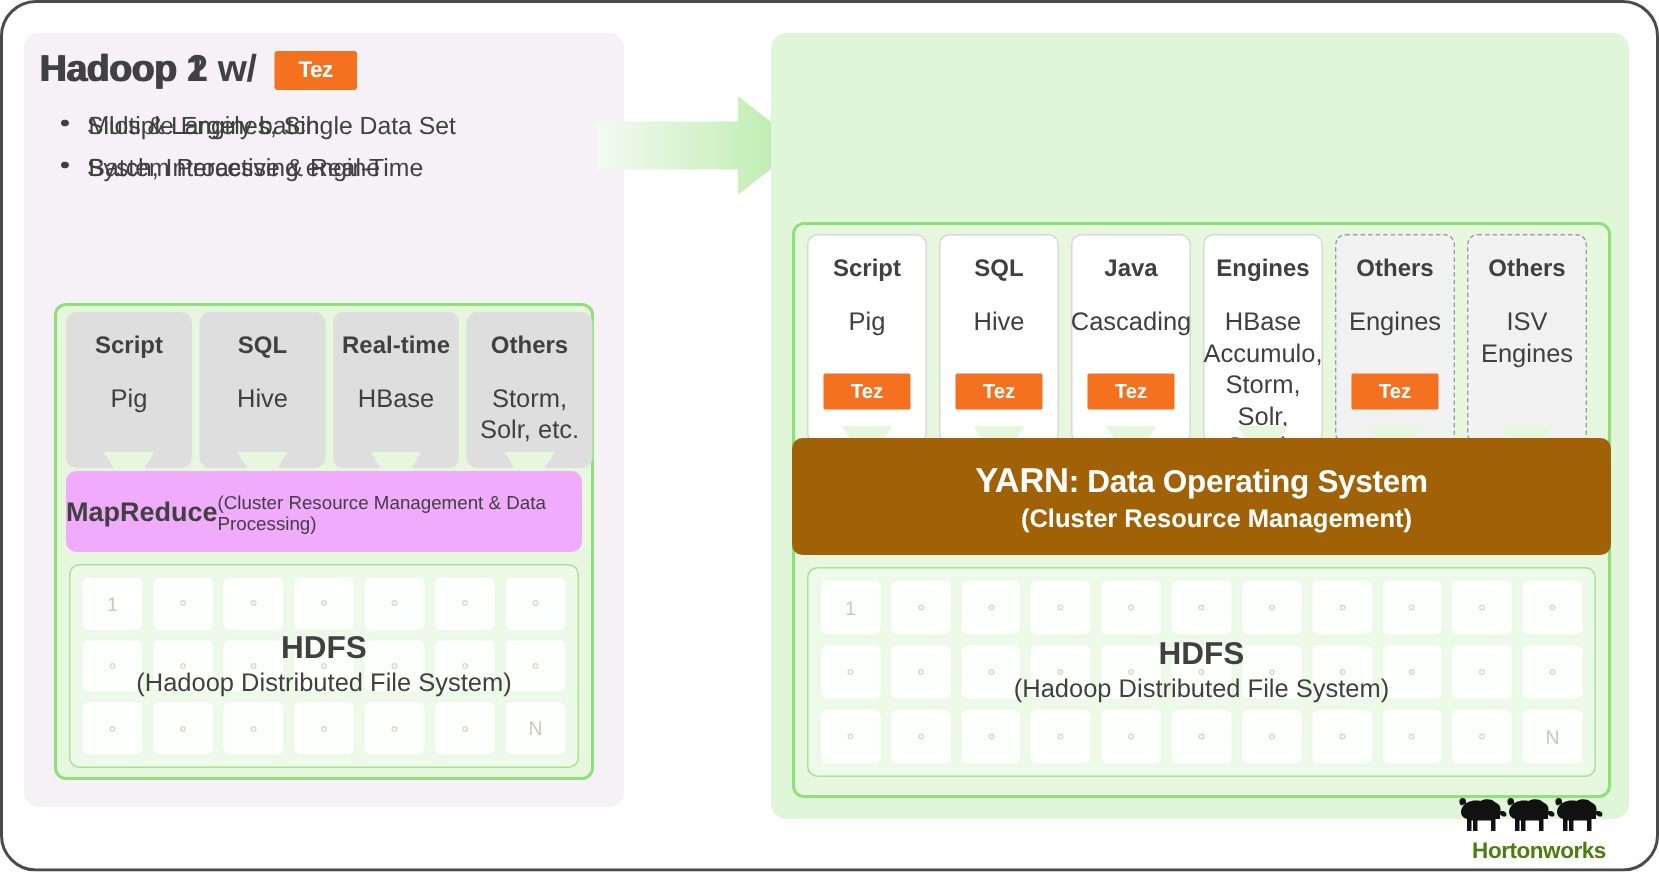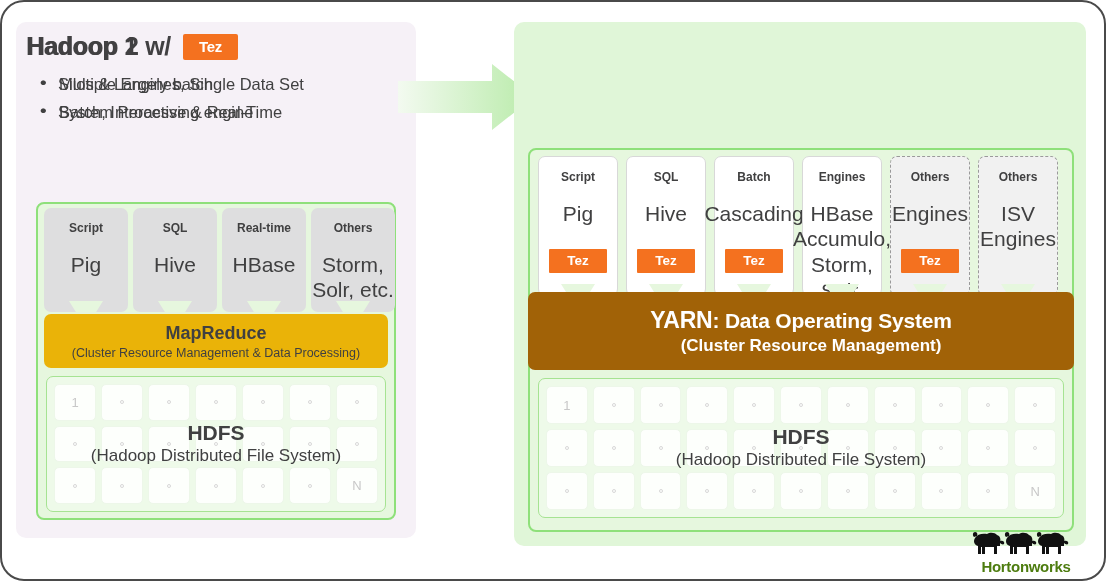--- a/index.html
+++ b/index.html
@@ -89,25 +89,25 @@
   .engine-row-right { left: 536px; top: 154px; gap: 8px; }
 
   .engine {
     position: relative;
     border-radius: 7px;
     display: flex; flex-direction: column; align-items: center;
     padding-top: 14px;
     text-align: center;
   }
   .engine .e-title {
-    font-size: 12px; font-weight: bold; color: #404041;
+    font-size: 16px; font-weight: bold; color: #404041;
     line-height: 1.15;
   }
   .engine .e-sub {
-    font-size: 21px; color: #404041;
+    font-size: 17px; color: #404041;
     margin-top: 16px; line-height: 1.22;
   }
   
   .engine .notch {
     position: absolute; bottom: -1px; left: 50%;
     transform: translateX(-50%);
     width: 34px; height: 12px;
   }
 
   
@@ -137,22 +137,22 @@
     background: #f4711f; color: #fff;
     font-size: 13.5px; font-weight: bold;
     padding: 5px 0 6px; width: 58px; text-align: center;
     border-radius: 1px; line-height: 1;
   }
 
   
   .mapreduce {
     position: absolute; left: 42px; top: 312px;
     width: 344px; height: 54px;
-    background: #eab308; border-radius: 7px;
-    display: flex; flex-direction: column;
+    background: #f0abfc; border-radius: 7px;
+    display: flex; 
     align-items: center; justify-content: center;
   }
   .mapreduce .mr-title { font-size: 18px; font-weight: bold; color: #404041; }
   .mapreduce .mr-sub { font-size: 12.5px; color: #404041; margin-top: 2px; }
 
   
   .yarn {
     position: absolute; left: 526px; top: 290px;
     width: 546px; height: 78px;
     background: #a16207; border-radius: 7px;
@@ -358,21 +358,21 @@
       <div class="tez-chip">Tez</div>
       <div class="notch"></div>
     </div>
     <div class="engine white">
       <div class="e-title">SQL</div>
       <div class="e-sub">Hive</div>
       <div class="tez-chip">Tez</div>
       <div class="notch"></div>
     </div>
     <div class="engine white">
-      <div class="e-title">Batch</div>
+      <div class="e-title">Java</div>
       <div class="e-sub">Cascading</div>
       <div class="tez-chip">Tez</div>
       <div class="notch"></div>
     </div>
     <div class="engine white">
       <div class="e-title">Engines</div>
       <div class="e-sub">HBase<br>Accumulo,<br>Storm, Solr,<br>Spark.</div>
       <div class="notch"></div>
     </div>
     <div class="engine dashed">

